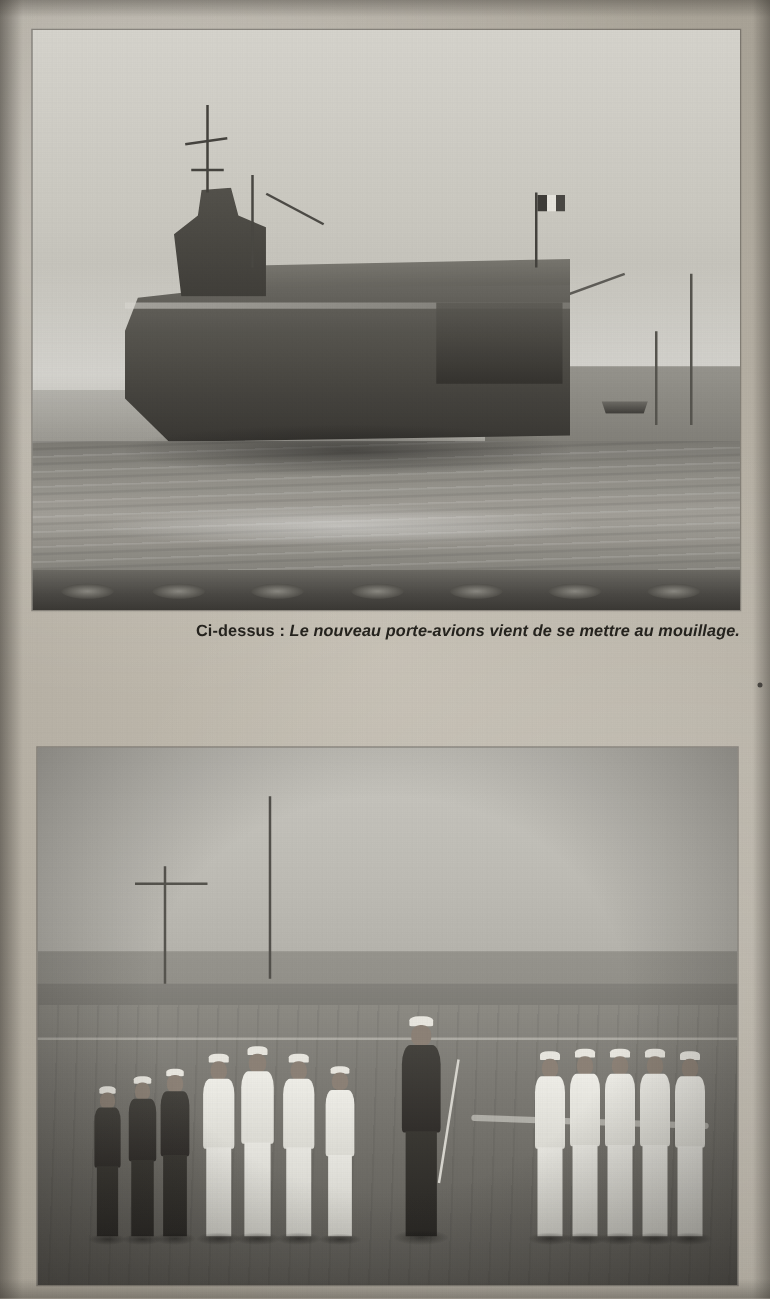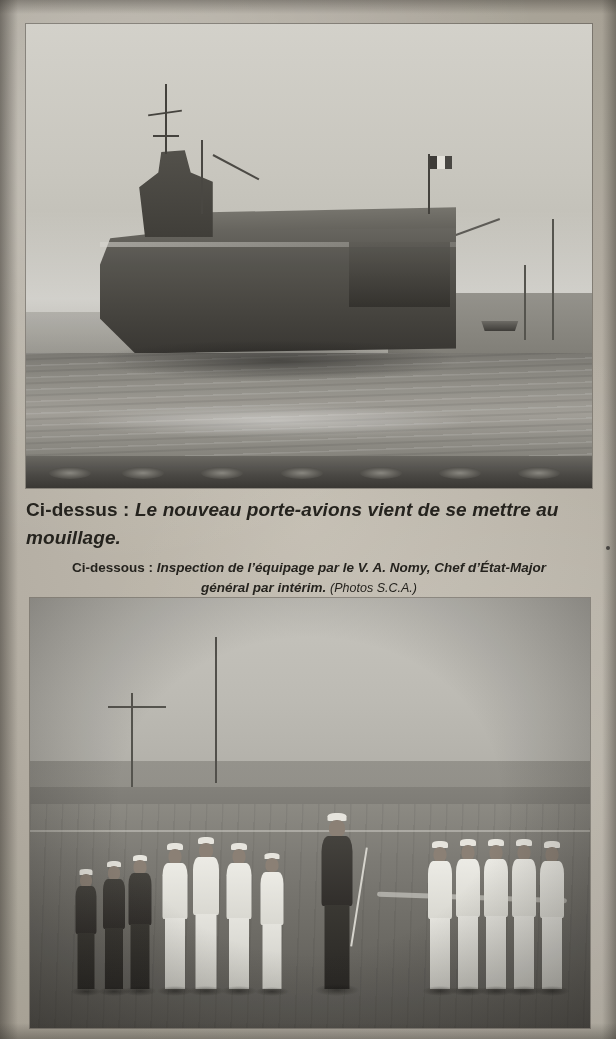--- a/index.html
+++ b/index.html
@@ -239,22 +239,22 @@
 
   
   .captions {
     position: absolute;
     left: 26px;
     top: 496px;
     width: 566px;
     color: #26241f;
   }
   .cap-line {
-    text-align: left;
-    font-size: 19px;
+    text-align: right;
+    font-size: 13px;
     line-height: 1.45;
     letter-spacing: .1px;
   }
   .cap-line.first { margin-bottom: 7px; }
   .cap-lead {
     font-weight: 700;
     font-style: normal;
   }
   .cap-it {
     font-style: italic;
@@ -430,26 +430,20 @@
     <div class="rope-knot" style="left:59%;"></div>
     <div class="rope-knot" style="left:73%;"></div>
     <div class="rope-knot" style="left:87%;"></div>
   </div>
 
   <div class="captions">
     <div class="cap-line first">
       <span class="cap-lead">Ci-dessus :</span>
       <span class="cap-it">Le nouveau porte-avions vient de se mettre au mouillage.</span>
     </div>
-    <div class="cap-second">
-      <span class="cap-lead">Ci-dessous :</span>
-      <span class="cap-it">Inspection de l’équipage par le V. A. Nomy, Chef d’État-Major</span><br>
-      <span class="cap-it">général par intérim.</span>
-      <span class="cap-src">(Photos S.C.A.)</span>
-    </div>
   </div>
 
   <div class="right-dot" style="top:546px;"></div>
 
   <div class="fig-bottom">
     <div class="b-sky"></div>
     <div class="b-far"></div>
     <div class="b-deck">
       <div class="b-deck-planks"></div>
     </div>

